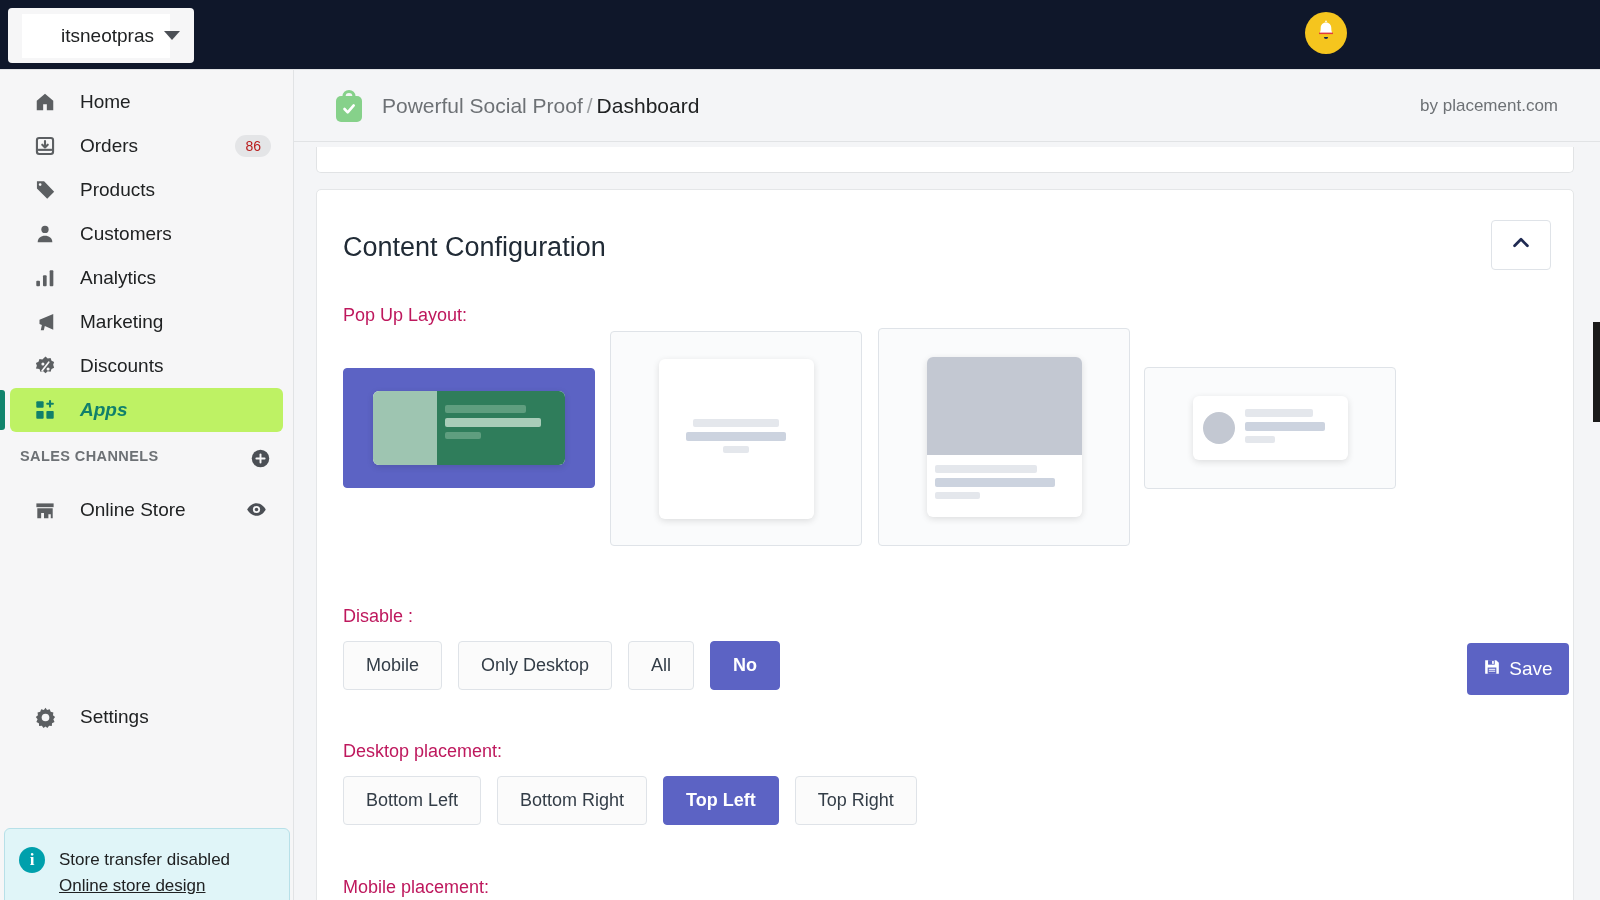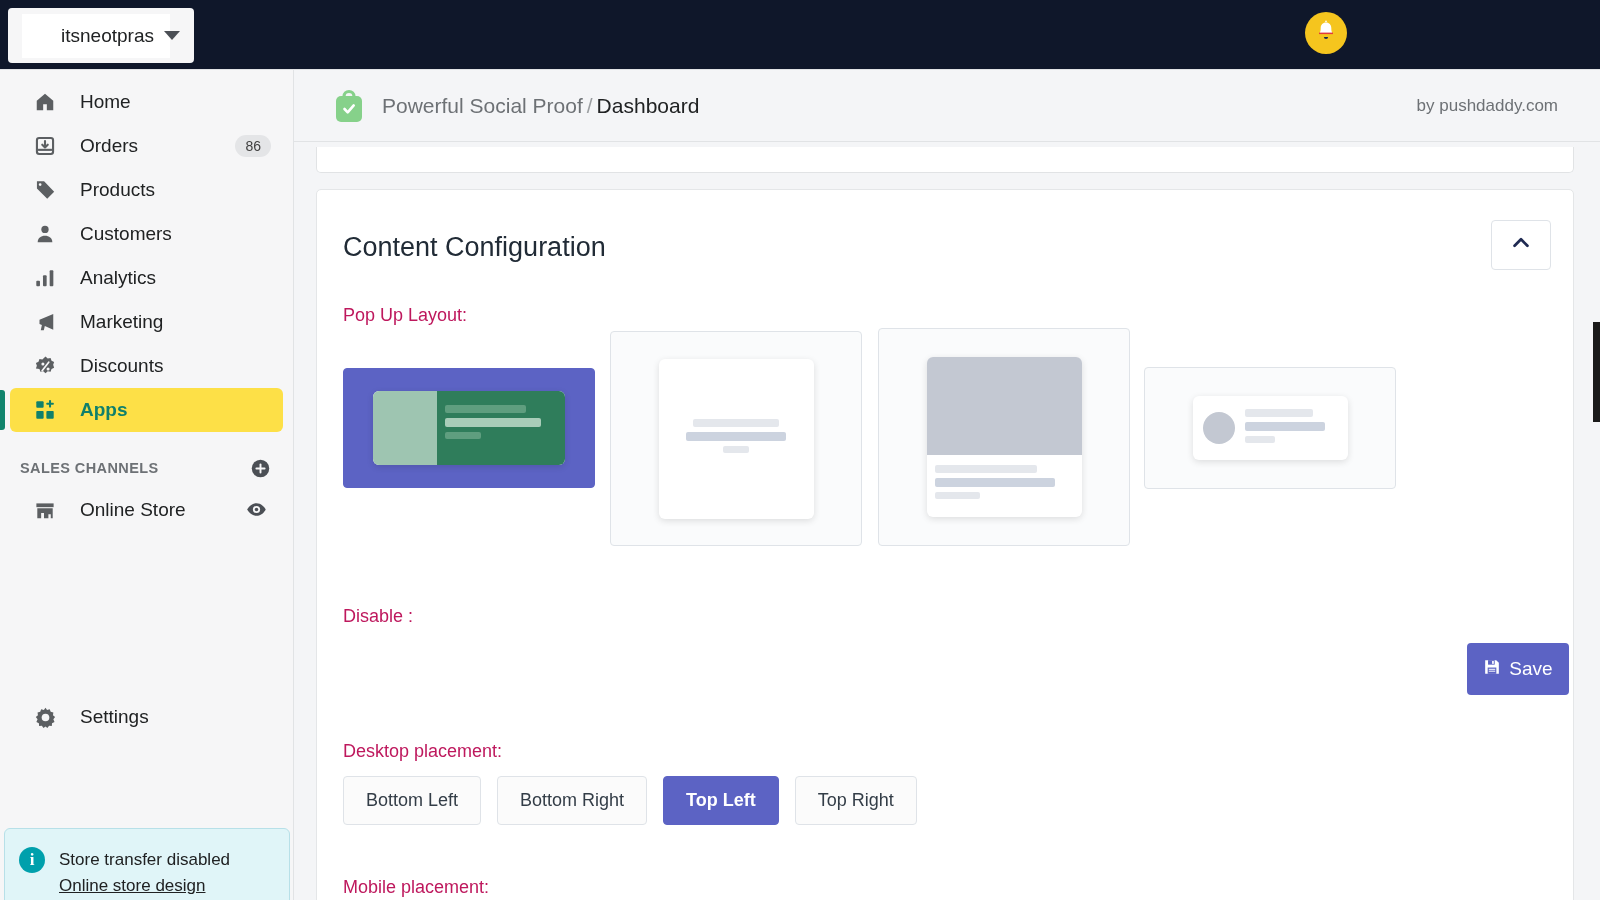--- a/index.html
+++ b/index.html
@@ -83,37 +83,37 @@
     cursor: pointer;
   }
   .nav-item .ico {
     width: 26px; height: 26px; flex: 0 0 26px;
     display: flex; align-items: center; justify-content: center;
     color: #5c5f62;
   }
   .nav-item .lbl {
     margin-left: 22px; font-size: 19px; color: #202223;
   }
-  .nav-item.active { background: #fde047; }
+  .nav-item.active { background: #bef264; font-style: italic; }
   .nav-item.active .lbl { color: #10806b; font-weight: 600; }
   .nav-item.active .ico { color: #10806b; }
   .active-bar {
     position: absolute; left: -10px; top: 2px;
     width: 5px; height: 40px;
     background: #11846c; border-radius: 0 3px 3px 0;
   }
   .badge {
     position: absolute; right: 12px;
-    background: #e4e5e7; color: #404040;
+    background: #e4e5e7; color: #b91c1c;
     font-size: 14px; border-radius: 11px;
     padding: 3px 10px;
   }
 
   .nav-section {
-    display: flex; align-items: center; justify-content: space-between;
+    display: flex; justify-content: space-between;
     padding: 0 22px 0 20px; height: 40px; margin-top: 16px;
   }
   .nav-section .title {
     font-size: 14.5px; letter-spacing: .4px; color: #6d7175; font-weight: 600;
   }
   .plus-btn, .eye-btn { cursor: pointer; color: #5c5f62; display:flex; }
 
   .settings-item { position: absolute; left: 0; top: 625px; width: 294px; }
 
   .transfer-notice {
@@ -435,21 +435,21 @@
   <span class="app-icon">
     <svg viewBox="0 0 30 34" width="30" height="34">
       <rect x="2" y="7" width="26" height="26" rx="5" fill="#86d18a"></rect>
       <path d="M10 11V7.5a5 5 0 0 1 10 0V11" fill="none" stroke="#86d18a" stroke-width="3.2"></path>
       <path d="M10.5 20l3.2 3.4 6-7" fill="none" stroke="#ffffff" stroke-width="2.6" stroke-linecap="round" stroke-linejoin="round"></path>
     </svg>
   </span>
   <span class="breadcrumb">
     <span>Powerful Social Proof</span><span class="sep">/</span><span class="current">Dashboard</span>
   </span>
-  <span class="by-line">by pushdaddy.com</span>
+  <span class="by-line">by placement.com</span>
 </div>
 
 <div class="content">
 
   <div class="card-stub"></div>
 
   <div class="card">
 
     <div class="card-title">Content Configuration</div>
 
@@ -515,20 +515,26 @@
           <rect x="10.1" y="3.3" width="1.9" height="3.2" fill="#ffffff"></rect>
           <rect x="5.2" y="10.6" width="9.6" height="7" fill="#5c63c4"></rect>
           <rect x="6.4" y="12" width="7.2" height="1.1" fill="#ffffff"></rect>
           <rect x="6.4" y="14.1" width="7.2" height="1.1" fill="#ffffff"></rect>
         </svg>
       </span>
       <span>Save</span>
     </button>
 
     <div class="field-label" style="left:26px; top:416px;">Disable :</div>
+    <div class="btn-group" style="left:26px; top:451px;">
+      <button class="pill">Mobile</button>
+      <button class="pill">Only Desktop</button>
+      <button class="pill">All</button>
+      <button class="pill active">No</button>
+    </div>
 
     <div class="field-label" style="left:26px; top:551px;">Desktop placement:</div>
     <div class="btn-group" style="left:26px; top:586px;justify-content:space-between;">
       <button class="pill">Bottom Left</button>
       <button class="pill">Bottom Right</button>
       <button class="pill active">Top Left</button>
       <button class="pill">Top Right</button>
     </div>
 
     <div class="field-label" style="left:26px; top:687px;">Mobile placement:</div>

